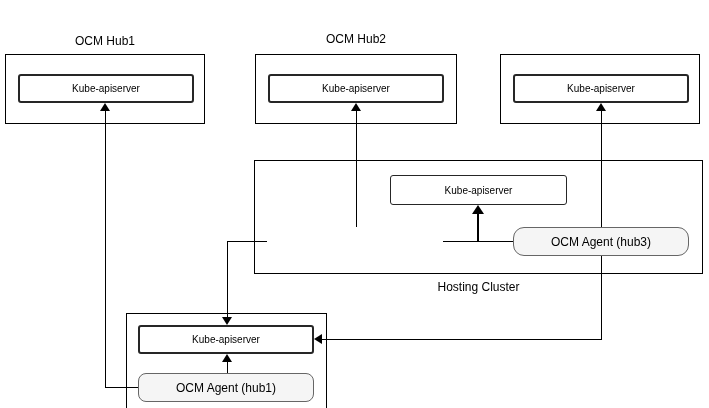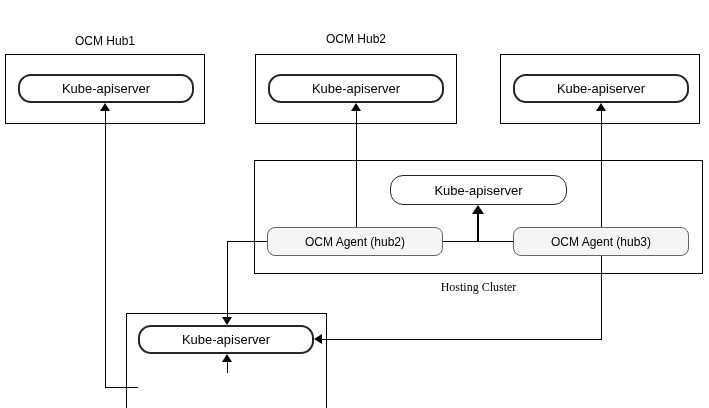--- a/index.html
+++ b/index.html
@@ -36,26 +36,26 @@
   .outer-box {
     position: absolute;
     box-sizing: border-box;
     border: 1px solid var(--outer-border);
     background: var(--background);
   }
   .server-box {
     position: absolute;
     box-sizing: border-box;
     border: 2px solid var(--server-border);
-    border-radius: 13px;
+    border-radius: 3px;
     background: var(--background);
     display: flex;
     align-items: center;
     justify-content: center;
-    font-size: 13px;
+    font-size: 10px;
     color: var(--text);
     z-index: 3;
   }
   .server-box.thin { border-width: 1px; }
   .agent-box {
     position: absolute;
     box-sizing: border-box;
     border: 1px solid var(--agent-border);
     border-radius: 8px;
     background: var(--agent-fill);
@@ -94,26 +94,26 @@
   <div class="server-box" style="left:18px; top:42px; width:176px; height:29px;">Kube-apiserver</div>
 
   <div class="outer-box" style="left:255px; top:22px; width:202px; height:70px;"></div>
   <div class="server-box" style="left:268px; top:42px; width:176px; height:29px;">Kube-apiserver</div>
 
   <div class="outer-box" style="left:500px; top:22px; width:200px; height:70px;"></div>
   <div class="server-box" style="left:513px; top:42px; width:176px; height:29px;">Kube-apiserver</div>
 
   <div class="outer-box" style="left:254px; top:128px; width:449px; height:114px;"></div>
   <div class="server-box thin" style="left:390px; top:143px; width:177px; height:30px;">Kube-apiserver</div>
-  <div class="agent-box" style="left:267px; top:195px; width:176px; height:29px;">OCM Agent (hub2)</div>
-  <div class="agent-box" style="left:513px; top:195px; width:176px; height:29px;">OCM Agent (hub3)</div>
-  <div class="group-label" style="left:254px; top:248px; width:449px;font-family:Liberation Serif, serif;">Hosting Cluster</div>
+  <div class="agent-box" style="left:513px; top:195px; width:176px; height:29px;border-radius:11px;">OCM Agent (hub3)</div>
+  <div class="group-label" style="left:254px; top:248px; width:449px;">Hosting Cluster</div>
 
   <div class="outer-box" style="left:126px; top:281px; width:201px; height:99px;"></div>
   <div class="server-box" style="left:138px; top:293px; width:176px; height:29px;">Kube-apiserver</div>
+  <div class="agent-box" style="left:138px; top:341px; width:176px; height:29px;">OCM Agent (hub1)</div>
 
   <div>
     <div class="seg" style="left:105px; top:355px; width:33px; height:1px;"></div>
     <div class="seg" style="left:105px; top:79px; width:1px; height:277px;"></div>
     <div class="arrow up" style="left:100px; top:71px;"></div>
   </div>
 
   <div>
     <div class="seg" style="left:356px; top:79px; width:1px; height:116px;"></div>
     <div class="arrow up" style="left:351px; top:71px;"></div>

